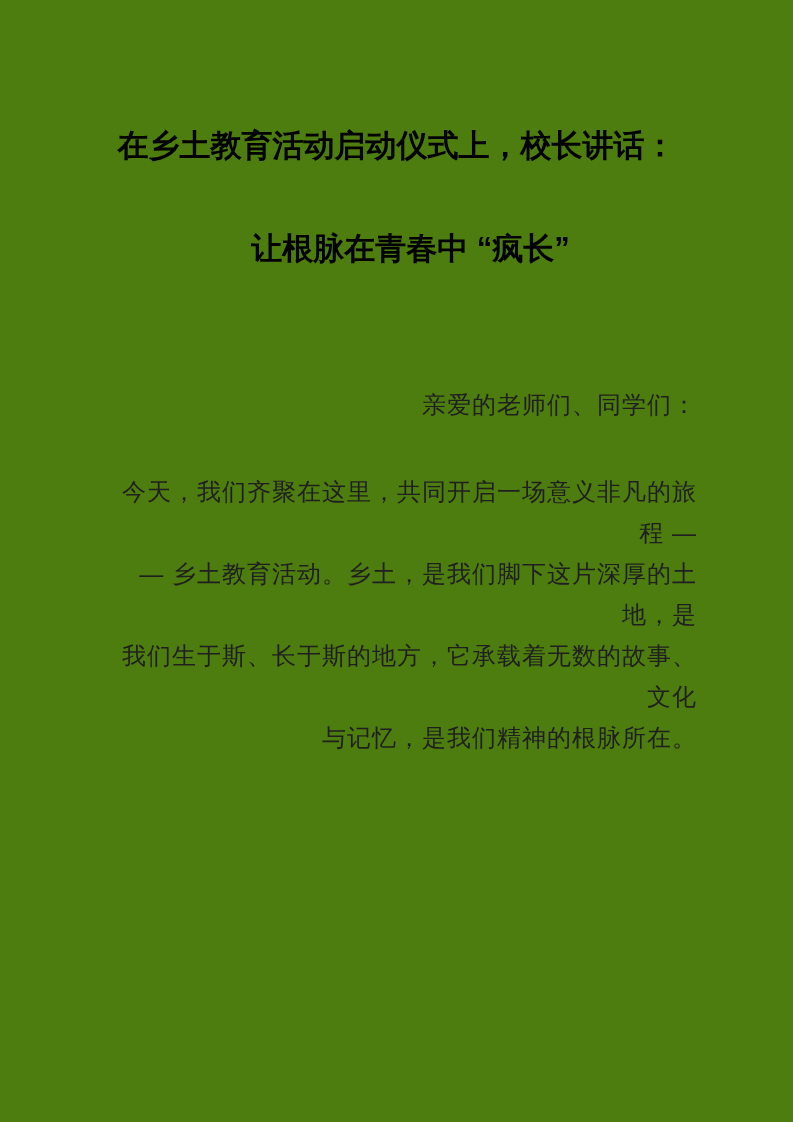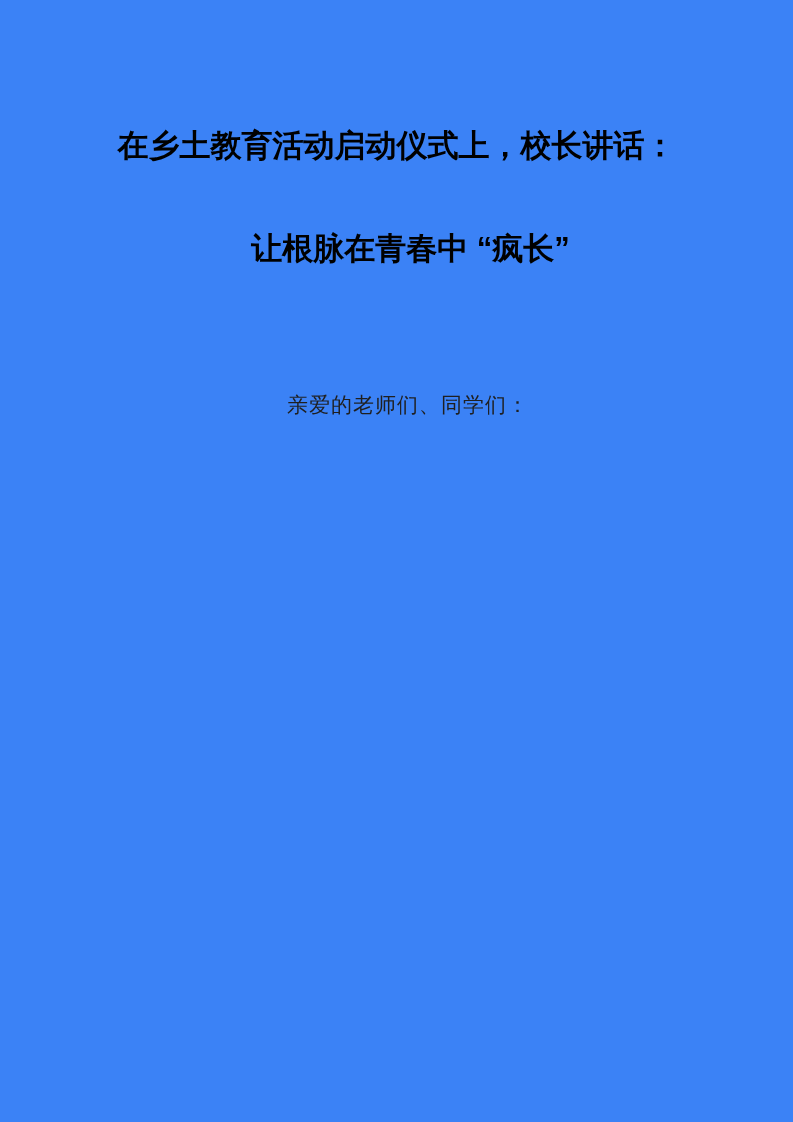--- a/index.html
+++ b/index.html
@@ -8,21 +8,21 @@
   }
   body {
     width: 793px;
     height: 1122px;
     background: #ffffff;
   }
   .page {
     box-sizing: border-box;
     width: 793px;
     height: 1122px;
-    background: #3b82f6;
+    background: #4d7c0f;
     overflow: hidden;
     padding-top: 122px;
     font-family: "Liberation Sans", "DejaVu Sans", sans-serif;
   }
   .doc-title {
     margin: 0;
     font-size: 31px;
     font-weight: bold;
     color: #000000;
     text-align: center;
@@ -35,33 +35,37 @@
   .title-line-2 {
     margin-top: 55px;
     margin-left: 28px;
   }
   .body-text {
     width: 578px;
     margin: 111px 0 0 119px;
   }
   .para {
     margin: 0 0 46px 0;
-    font-size: 21px;
+    font-size: 24px;
     line-height: 41px;
     letter-spacing: 1px;
     color: #1f1f1f;
     white-space: pre-line;
-    text-align: center;
+    text-align: right;
   }
 </style>
 </head>
 <body>
 
 <div class="page">
   <h1 class="doc-title">
     <div class="title-line">在乡土教育活动启动仪式上，校长讲话：</div>
     <div class="title-line title-line-2">让根脉在青春中 “疯长”</div>
   </h1>
 
   <div class="body-text">
     <p class="para">亲爱的老师们、同学们：</p>
+    <p class="para">今天，我们齐聚在这里，共同开启一场意义非凡的旅程 —
+— 乡土教育活动。乡土，是我们脚下这片深厚的土地，是
+我们生于斯、长于斯的地方，它承载着无数的故事、文化
+与记忆，是我们精神的根脉所在。</p>
   </div>
 </div>
 
 </body></html>

